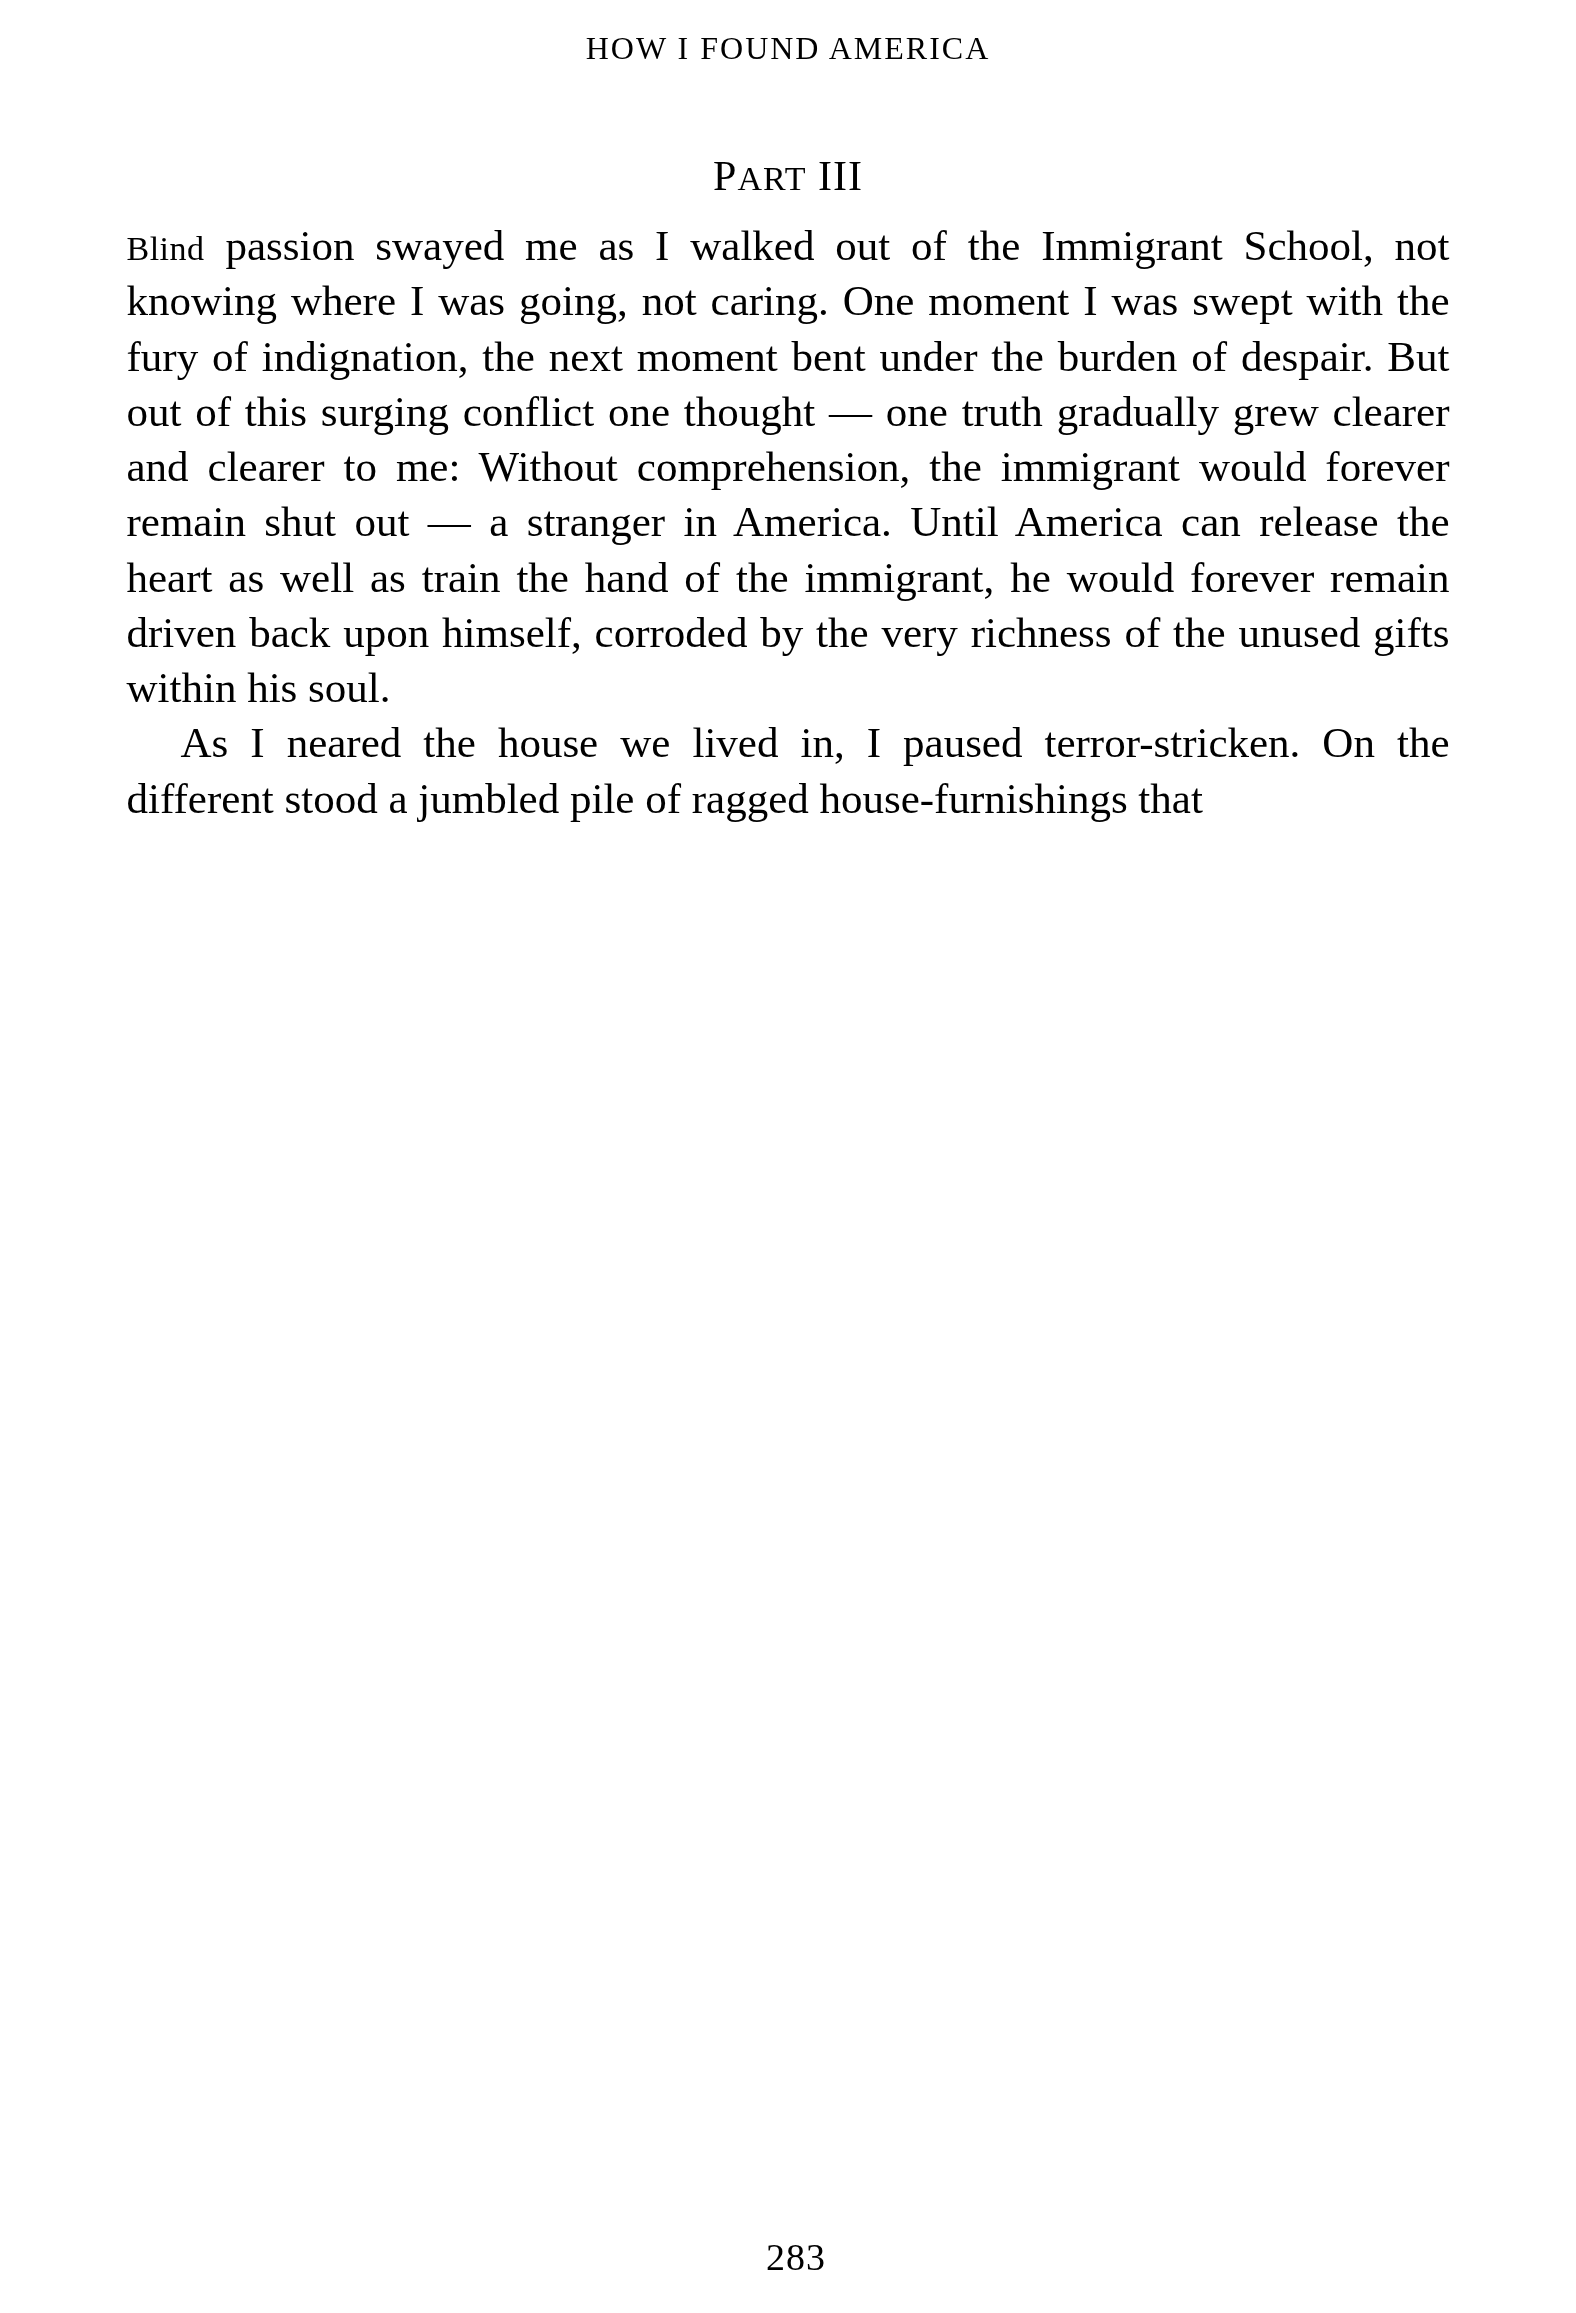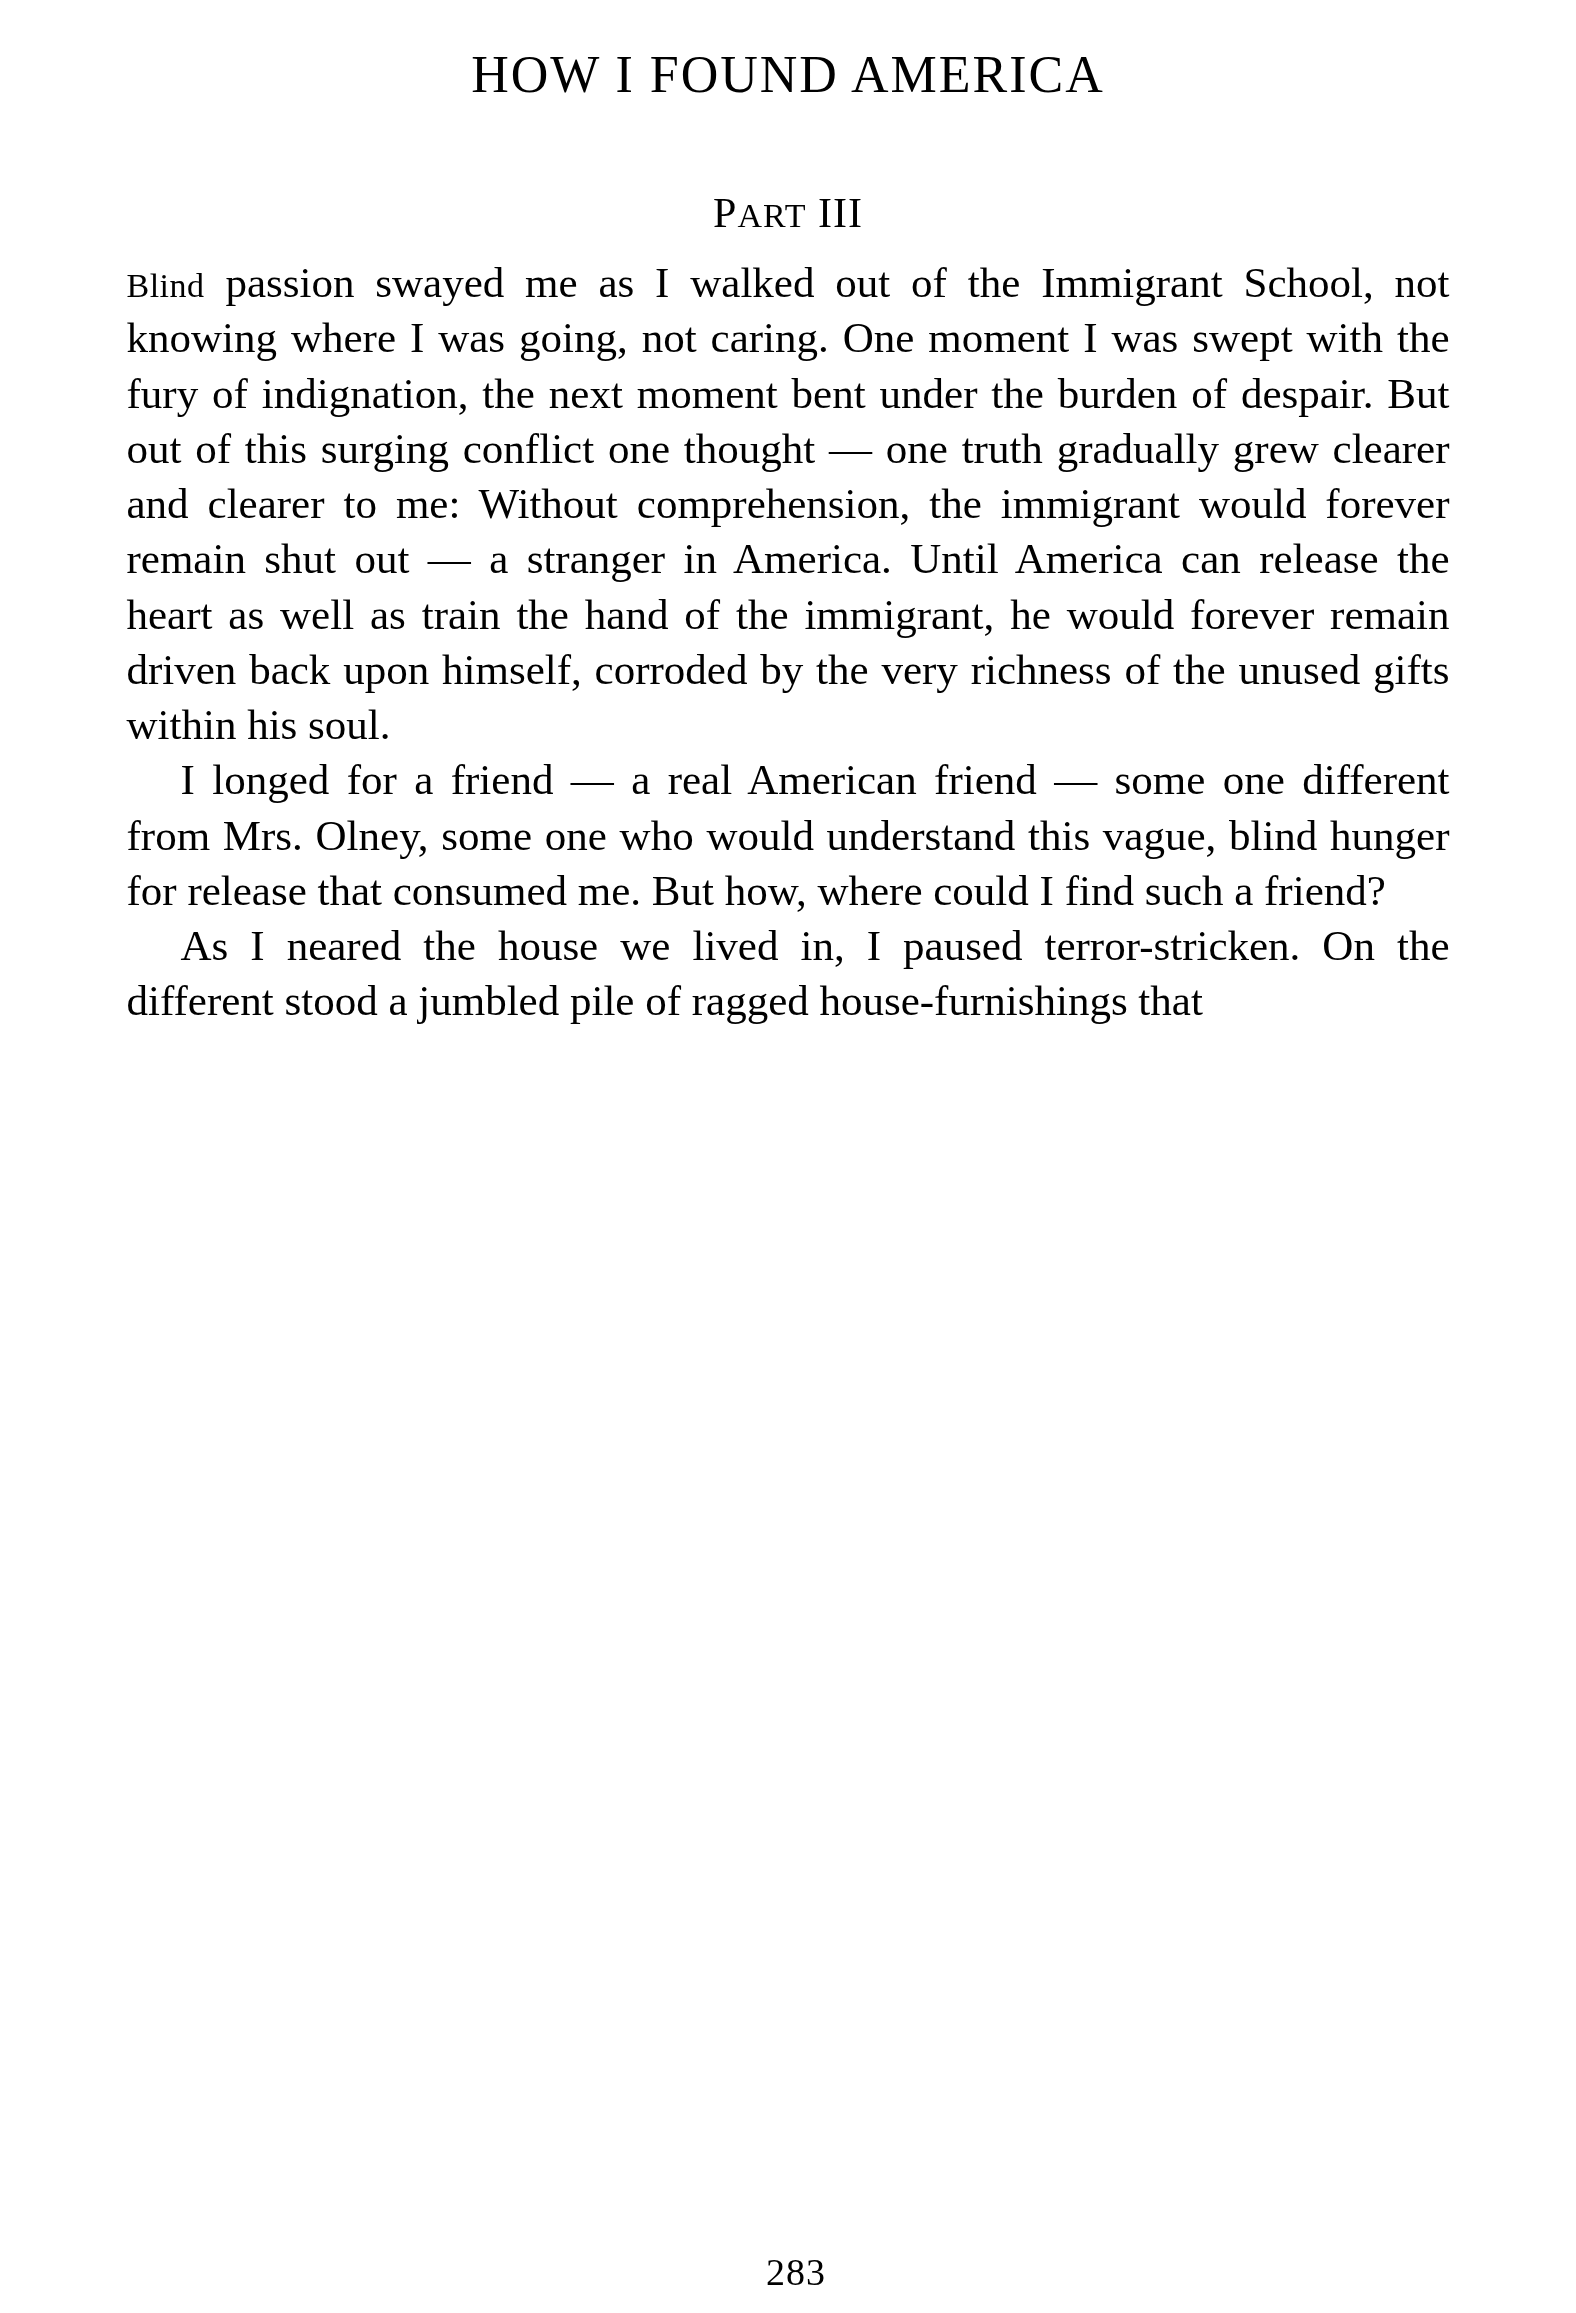--- a/index.html
+++ b/index.html
@@ -16,24 +16,24 @@
   }
   .page {
     position: relative;
     width: 1576px;
     height: 2313px;
     box-sizing: border-box;
     padding: 0;
   }
   .running-head {
     text-align: center;
-    font-size: 52px;
+    font-size: 32px;
     letter-spacing: 2px;
     font-weight: 400;
-    margin-top: 45px;
+    margin-top: 30px;
     font-variant: small-caps;
     text-transform: uppercase;
   }
   .part-title {
     text-align: center;
     font-size: 42px;
     margin-top: 85px;
     margin-bottom: 12px;
     letter-spacing: 1px;
   }
@@ -75,21 +75,20 @@
 
   <div class="running-head">HOW I FOUND AMERICA</div>
 
   <div class="part-title">
     <span>P</span><span class="smallcap">ART</span><span> III</span>
   </div>
 
   <div class="body-col">
     <p><span class="dropcap-caps">Blind</span><span> passion swayed me as I walked out of the Immigrant School, not knowing where I was going, not caring. One moment I was swept with the fury of indignation, the next moment bent under the burden of despair. But out of this surging conflict one thought — one truth gradually grew clearer and clearer to me: Without comprehension, the immigrant would forever remain shut out — a stranger in America. Until America can release the heart as well as train the hand of the immigrant, he would forever remain driven back upon himself, corroded by the very richness of the unused gifts within his soul.</span></p>
 
-    <p class="indent">I longed for a friend — a real American friend — some one different from Mrs. Olney, some one who would understand this vague, blind hunger for release that consumed me. But how, where could I find such a friend?</p>
 
     <p class="indent">As I neared the house we lived in, I paused terror-stricken. On the different stood a jumbled pile of ragged house-furnishings that</p>
   </div>
 
   <div class="folio">283</div>
 
 </div>
 
 
 </body></html>

